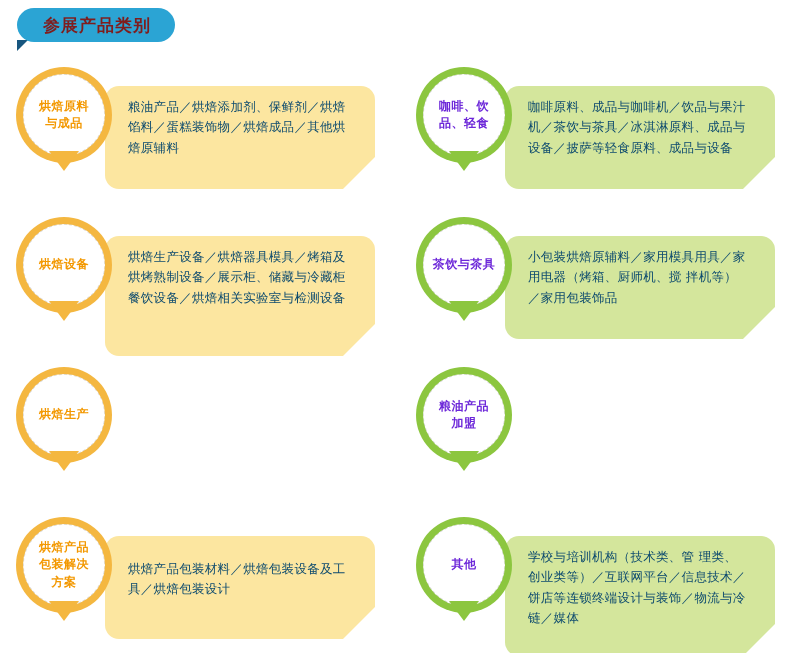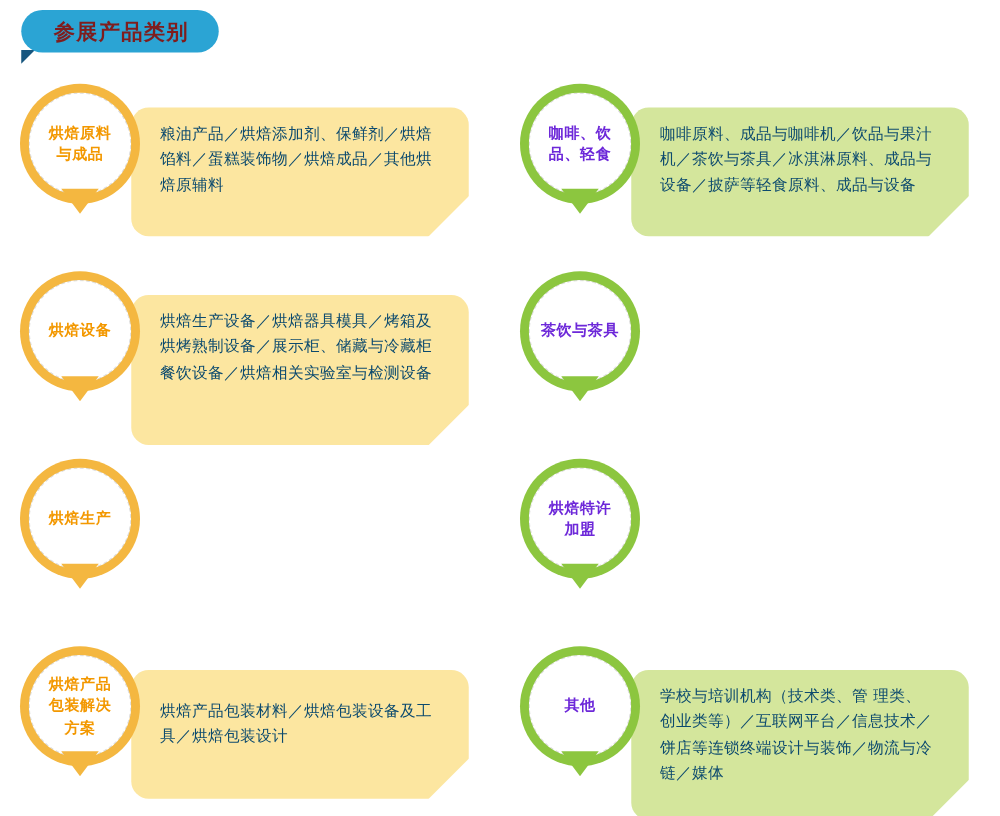--- a/index.html
+++ b/index.html
@@ -195,20 +195,23 @@
     <div class="pin">
       <div class="pin-tail"></div>
       <div class="pin-circle">
           <div class="pin-inner"></div>
         </div>
       <div class="pin-label">烘焙设备</div>
     </div>
   </div>
 
   <div class="cell r1 c1 t-green">
+    <div class="panel h4">
+      <div class="panel-text">小包装烘焙原辅料／家用模具用具／家用电器（烤箱、厨师机、搅 拌机等）／家用包装饰品</div>
+    </div>
     <div class="pin">
       <div class="pin-tail"></div>
       <div class="pin-circle">
           <div class="pin-inner"></div>
         </div>
       <div class="pin-label">茶饮与茶具</div>
     </div>
   </div>
 
   <div class="cell r2 c0 t-orange">
@@ -220,21 +223,21 @@
       <div class="pin-label">烘焙生产</div>
     </div>
   </div>
 
   <div class="cell r2 c1 t-green">
     <div class="pin">
       <div class="pin-tail"></div>
       <div class="pin-circle">
           <div class="pin-inner"></div>
         </div>
-      <div class="pin-label">烘焙特许
+      <div class="pin-label">粮油产品
 加盟</div>
     </div>
   </div>
 
   <div class="cell r3 c0 t-orange">
     <div class="panel h4">
       <div class="panel-text" style="padding-top:23px;">烘焙产品包装材料／烘焙包装设备及工具／烘焙包装设计</div>
     </div>
     <div class="pin">
       <div class="pin-tail"></div>

